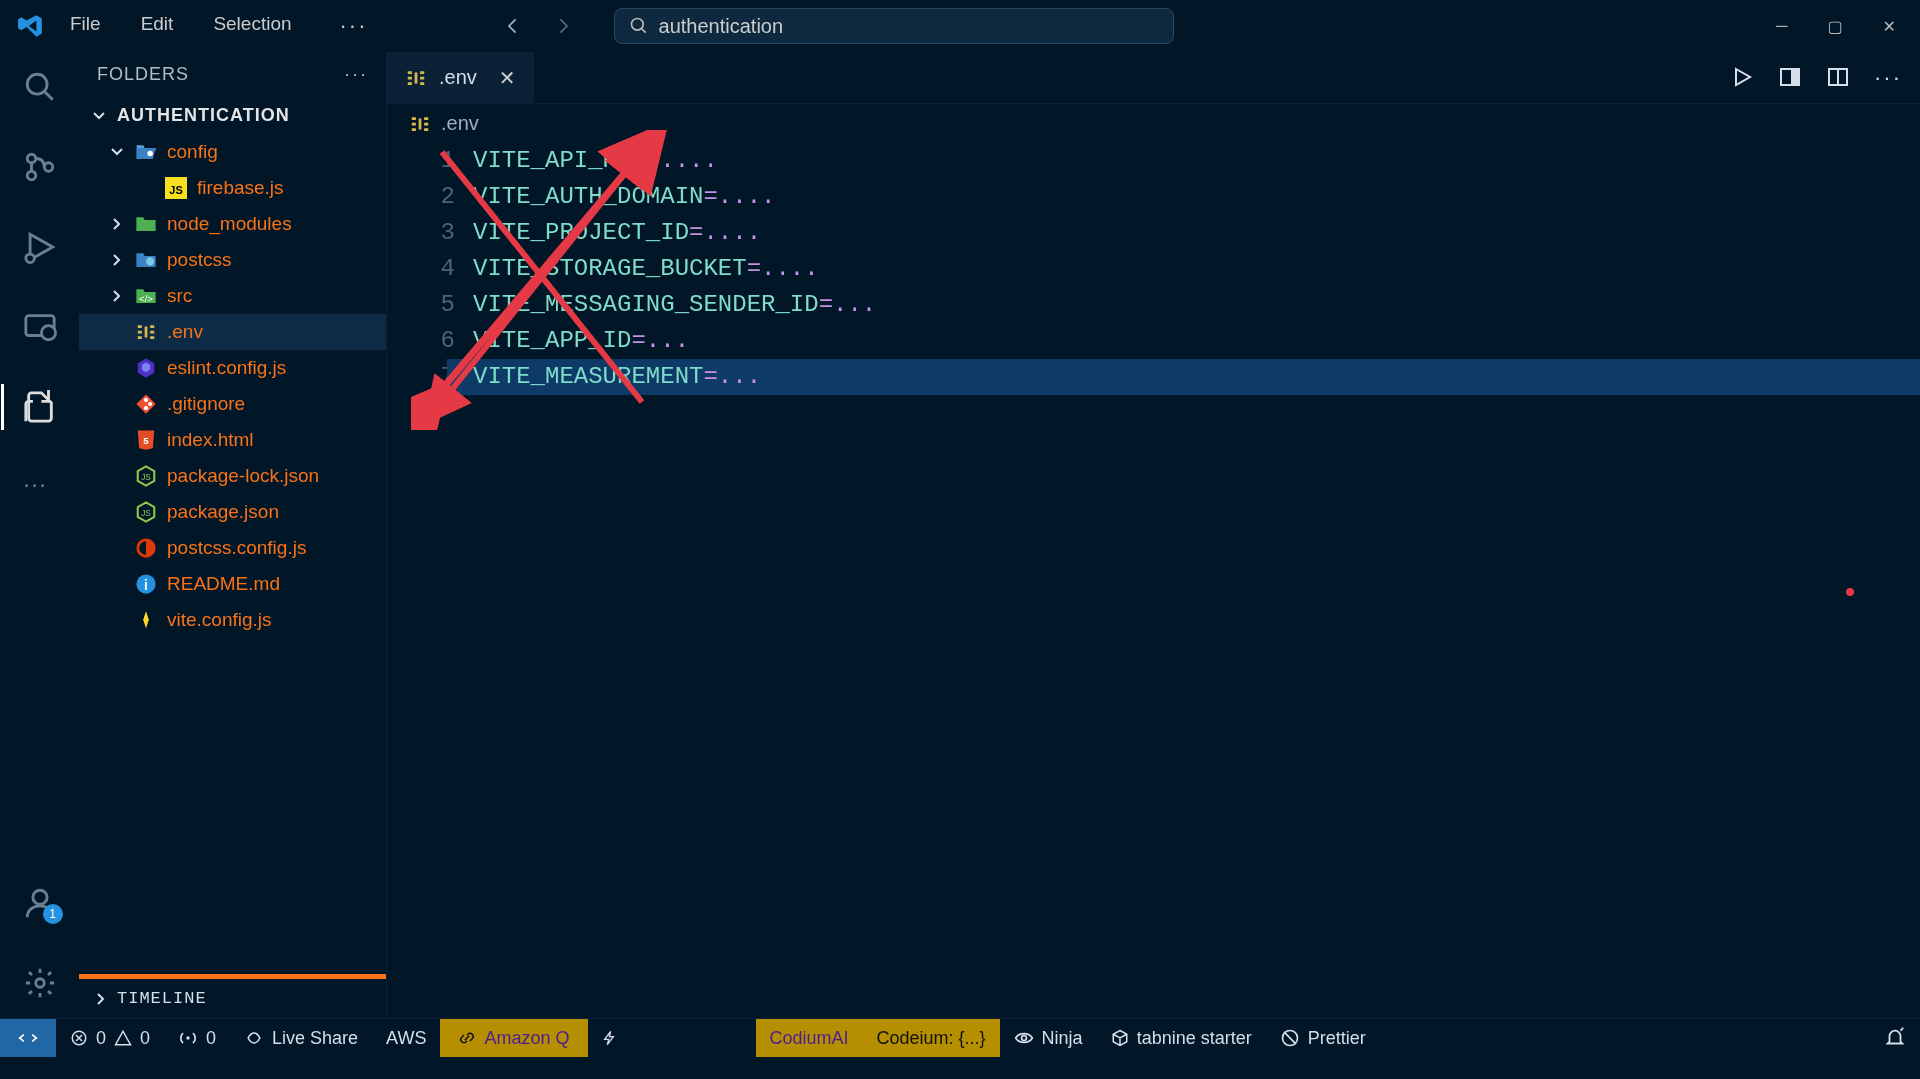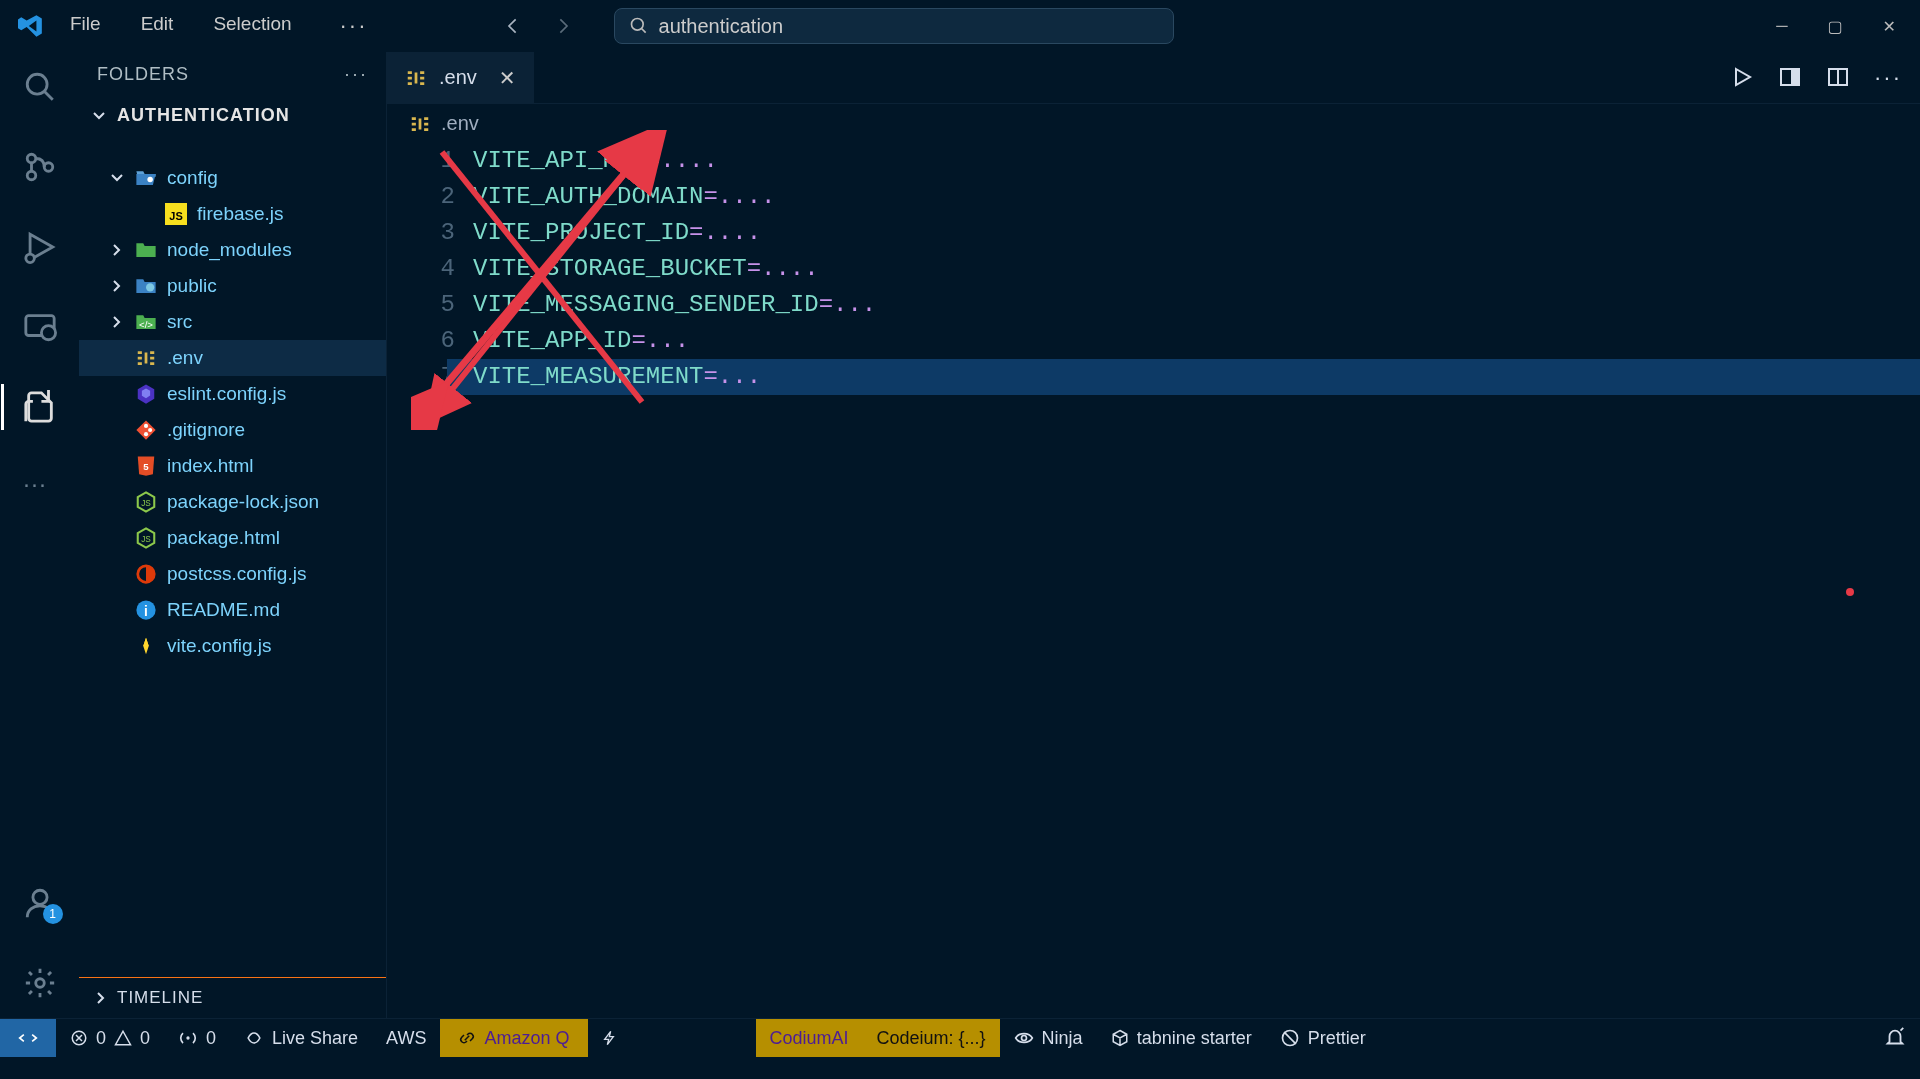--- a/index.html
+++ b/index.html
@@ -50,28 +50,28 @@
 .activitybar .spacer { flex: 1; }
 .accounts { position: relative; }
 .badge { position: absolute; right: -6px; bottom: -4px; width: 20px; height: 20px; border-radius: 50%; background: #2492e1; color: #fff; font-size: 12px; display: flex; align-items: center; justify-content: center; }
 .sidebar {
   width: 308px; background: #011627;
   border-right: 1px solid #0b2236;
   display: flex; flex-direction: column; justify-content: center;
 }
 .sbhdr { display: flex; align-items: center; justify-content: space-between; padding: 12px 18px; font-size: 18px; color: #b0bec5; letter-spacing: 1px; }
 .folderh { display: flex; align-items: center; gap: 10px; padding: 8px 12px; font-size: 18px; color: #e5e5e5; font-weight: 600; letter-spacing: 1px; }
-.tree { flex: 1; font-size: 19px; color: #7dd3fc; overflow: hidden; margin-top: 26px; }
+.tree { flex: 1; font-size: 19px; color: #f97316; overflow: hidden; }
 .titem { display: flex; align-items: center; height: 36px; gap: 10px; padding-left: 18px; cursor: pointer; }
 .titem.d1 { padding-left: 30px; }
 .titem.d2 { padding-left: 60px; }
 .titem.sel { background: #0d2b45; }
 .ic { width: 22px; height: 22px; display: inline-flex; align-items: center; justify-content: center; flex-shrink: 0; }
 .chev { width: 16px; height: 16px; flex-shrink: 0; }
-.timeline { border-top: 1px solid #f97316; padding: 10px 14px; display: flex; align-items: center; gap: 8px; font-size: 17px; color: #d6deeb; letter-spacing: 1px; }
+.timeline { border-top: 5px solid #f97316; padding: 10px 14px; display: flex; align-items: center; gap: 8px; font-size: 17px; color: #d6deeb; letter-spacing: 1px; font-family: Liberation Mono, monospace; }
 .editor { flex: 1; display: flex; flex-direction: column; background: #011627; position: relative; }
 .tabbar { height: 52px; display: flex; align-items: center; background: #011627; border-bottom: 1px solid #0b2236; }
 .tab {
   display: flex; align-items: center; gap: 12px;
   height: 52px; padding: 0 18px;
   background: #0b2236;
   font-size: 20px; color: #d6deeb;
 }
 .tab .close { color: #cccccc; font-size: 20px; margin-left: 10px; }
 .tabactions { margin-left: auto; display: flex; gap: 24px; padding-right: 18px; }
@@ -242,21 +242,21 @@
         <div class="titem d1">
           <svg class="chev" viewBox="0 0 16 16">
             <path d="M5 3l5 5-5 5" stroke="#d6deeb" stroke-width="2" fill="none"></path>
           </svg>
           <span class="ic">
             <svg viewBox="0 0 16 16">
               <path d="M1 3h5l1 2h8v8H1z" fill="#3b82c4"></path>
               <circle cx="11" cy="9" r="3" fill="#7ec8e3"></circle>
             </svg>
           </span>
-          <span>public</span>
+          <span>postcss</span>
         </div>
         <div class="titem d1">
           <svg class="chev" viewBox="0 0 16 16">
             <path d="M5 3l5 5-5 5" stroke="#d6deeb" stroke-width="2" fill="none"></path>
           </svg>
           <span class="ic">
             <svg viewBox="0 0 16 16">
               <path d="M1 3h5l1 2h8v8H1z" fill="#4caf50"></path>
               <text x="8" y="12" font-size="7" fill="#fff" text-anchor="middle">&lt;/&gt;</text>
             </svg>
@@ -315,21 +315,21 @@
           <span>package-lock.json</span>
         </div>
         <div class="titem d1">
           <span class="chev"></span>
           <span class="ic">
             <svg viewBox="0 0 16 16">
               <path d="M8 1l6 3.5v7L8 15l-6-3.5v-7z" fill="none" stroke="#8cc84b" stroke-width="1.5"></path>
               <text x="8" y="11" font-size="6" fill="#8cc84b" text-anchor="middle">JS</text>
             </svg>
           </span>
-          <span>package.html</span>
+          <span>package.json</span>
         </div>
         <div class="titem d1">
           <span class="chev"></span>
           <span class="ic">
             <svg viewBox="0 0 16 16">
               <circle cx="8" cy="8" r="6" fill="none" stroke="#dd3a0a" stroke-width="2"></circle>
               <path d="M8 2a6 6 0 010 12" fill="#dd3a0a"></path>
             </svg>
           </span>
           <span>postcss.config.js</span>

